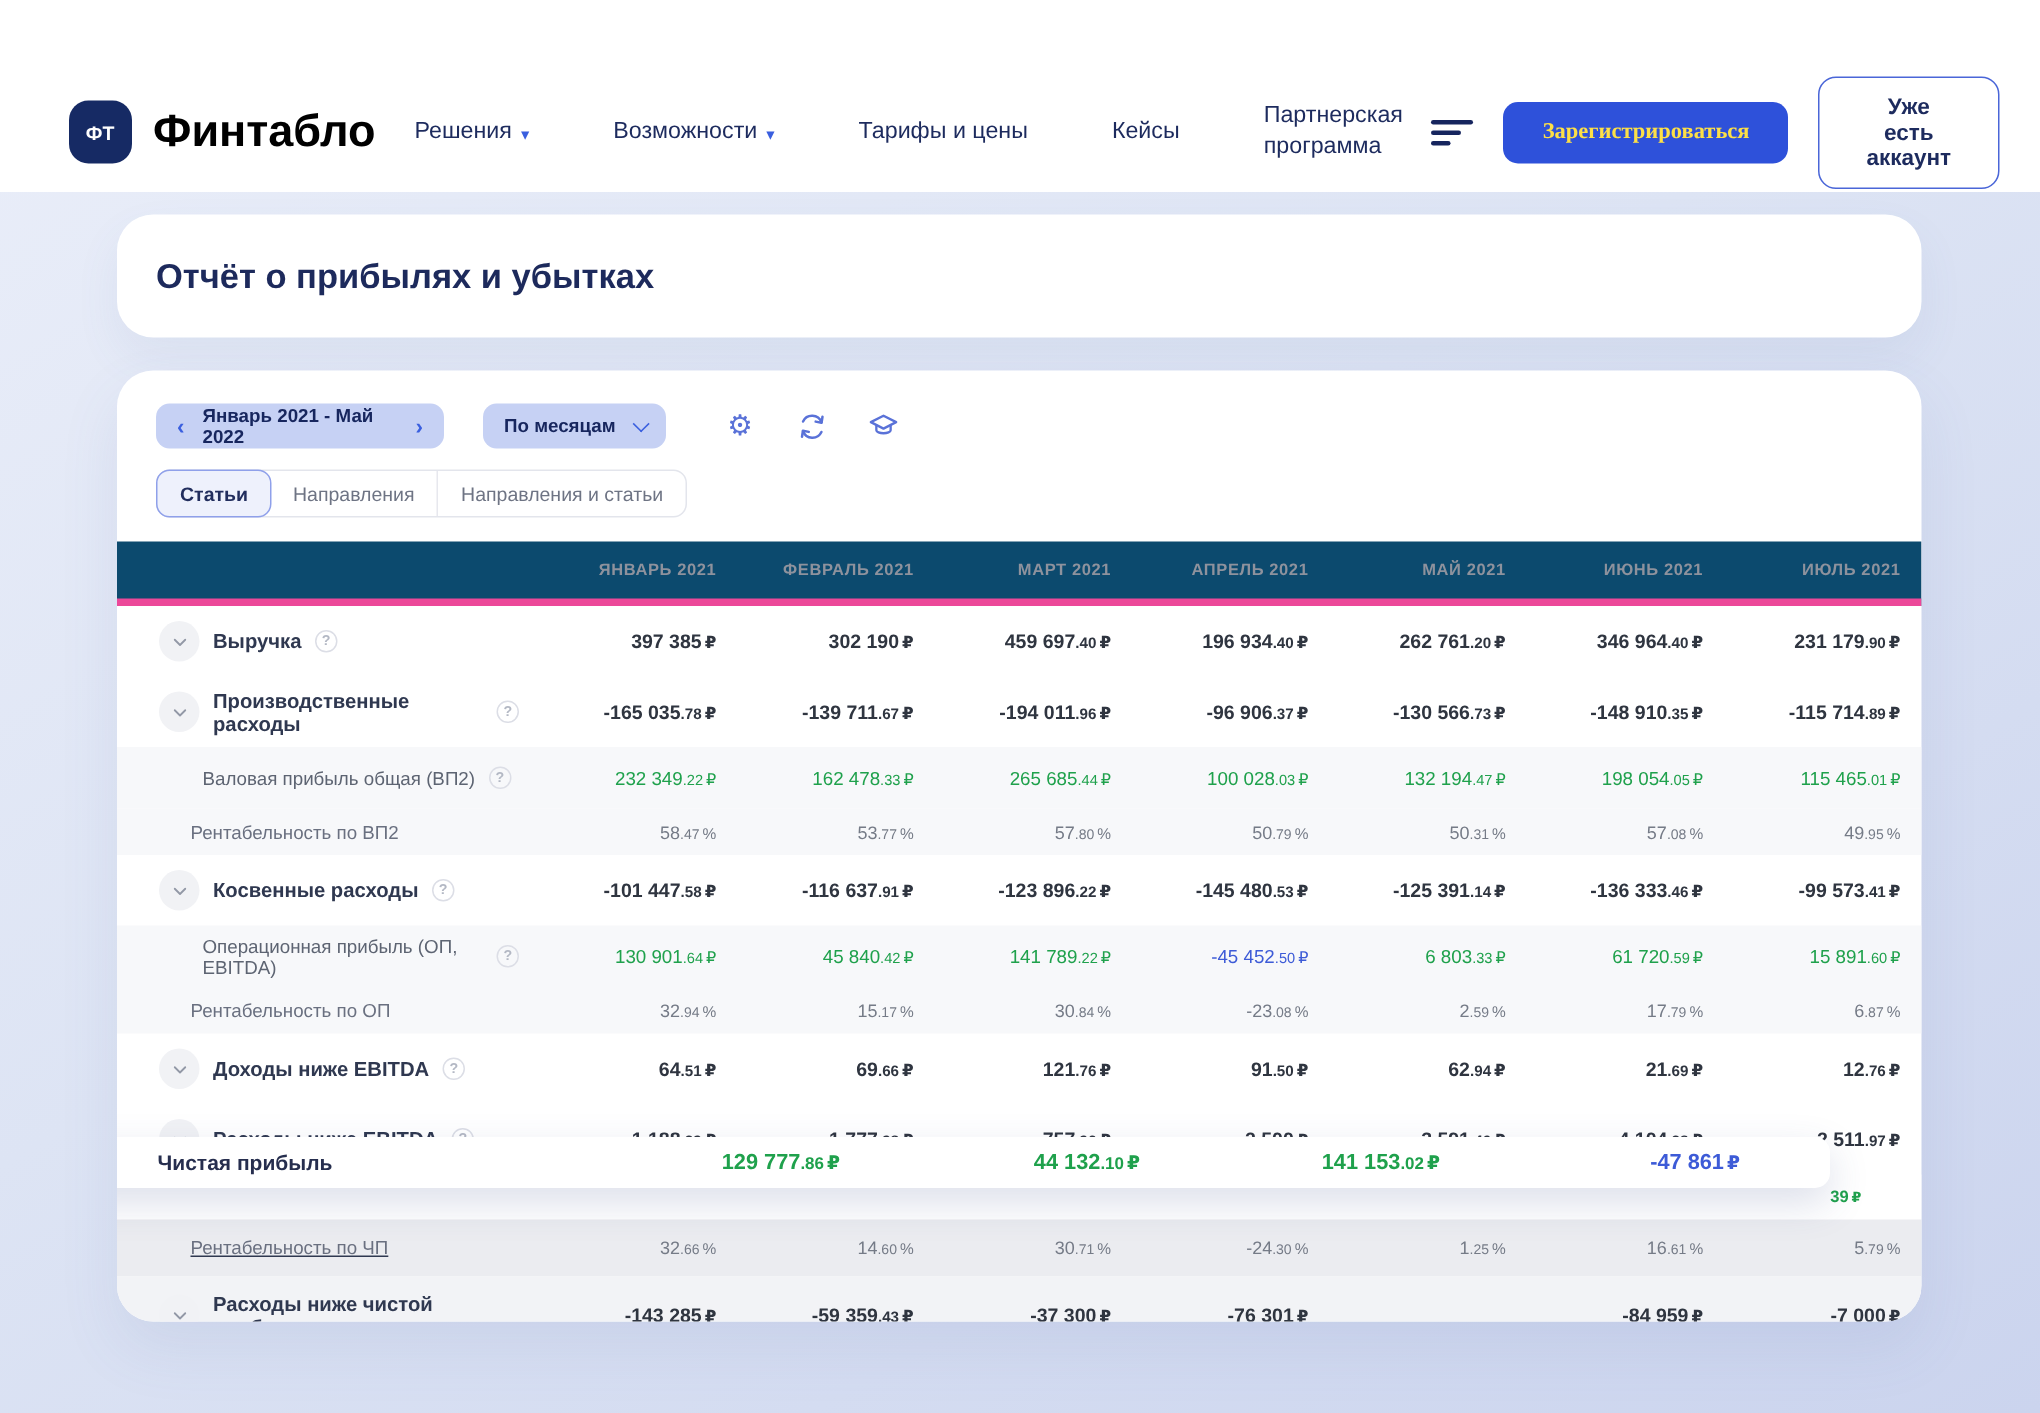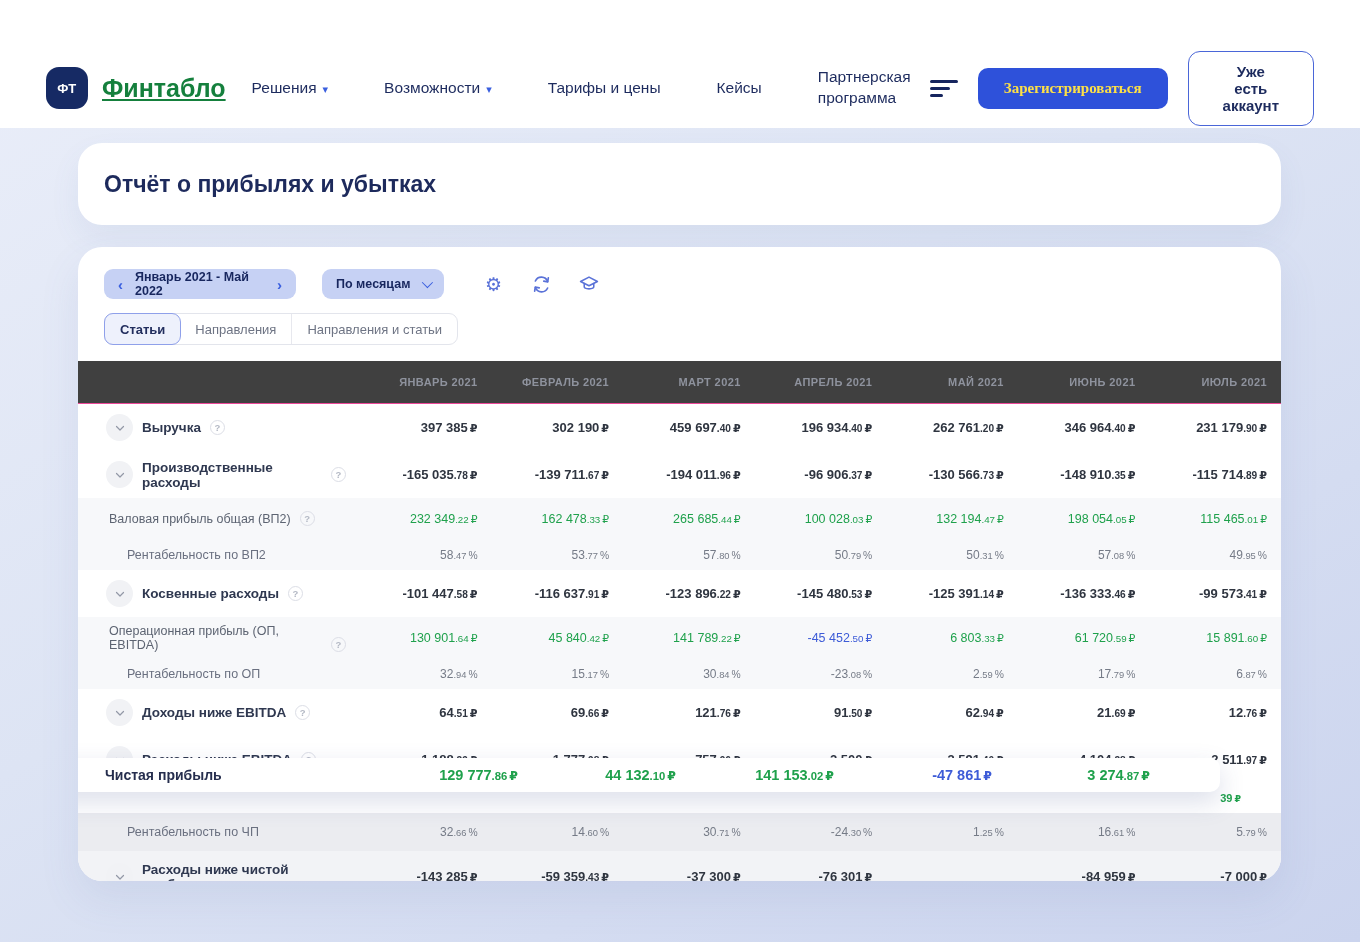--- a/index.html
+++ b/index.html
@@ -8,21 +8,21 @@
     font-family:"Liberation Sans","DejaVu Sans",sans-serif;
     background:linear-gradient(150deg,#eaeef9 0%,#dde4f4 45%,#cbd4ee 100%);
     position:relative; color:#2f3850;
   }
   
   .topbar { position:absolute; left:0; top:0; width:1360px; height:128px;
     background:#ffffff; display:flex; align-items:center; padding:48px 46px 0 46px; }
   .logo-badge { width:42px; height:42px; border-radius:13px; background:#162a64;
     color:#fff; font-weight:800; font-size:13px; letter-spacing:.5px;
     display:flex; align-items:center; justify-content:center; flex:0 0 auto; }
-  .brand { font-size:25px; font-weight:800; color:#15803d; margin-left:14px;text-decoration:underline; }
+  .brand { font-size:30px; font-weight:800; color:#000000; margin-left:14px; }
   .nav { display:flex; align-items:center; margin-left:26px; gap:56px; }
   .nav-item { font-size:15.5px; font-weight:500; color:#1d2b5e; display:flex;
     align-items:center; gap:6px; cursor:pointer; white-space:nowrap; }
   .nav-item.two-line { white-space:normal; width:112px; line-height:1.35; }
   .nav-chev { color:#3a5fdf; font-size:11px; transform:translateY(1px); }
   .right-group { margin-left:auto; display:flex; align-items:center; gap:20px; }
   .burger { display:flex; flex-direction:column; gap:4px; width:30px; cursor:pointer; }
   .burger i { display:block; height:3px; border-radius:2px; background:#16255e; }
   .burger i:nth-child(1){width:28px;} .burger i:nth-child(2){width:20px;} .burger i:nth-child(3){width:13px;}
   .btn-primary { background:#2e51da; color:#fde047; border:none; border-radius:10px;
@@ -60,56 +60,56 @@
   .tab.active { border:1px solid #8fa0ea; border-radius:9px; margin:-1px;
     background:#eef1fc; color:#222e5e; font-weight:600; }
   .tab.active + .tab { border-left:none; }
   
   .table { margin-top:16px; }
   .trow { display:grid; grid-template-columns:282px repeat(7,1fr); align-items:center; }
   .cell { padding-right:14px; }
   .data-cell { text-align:right; font-size:13px; }
   .trow .data-cell:first-of-type { border-left:1px solid #ededf2; height:100%;
     display:flex; align-items:center; justify-content:flex-end; }
-  .months { height:43px; background:#404040; border-bottom:1px solid #ec4899; }
+  .months { height:43px; background:#0c4a6e; border-bottom:5px solid #ec4899; }
   .month-cell { font-size:11px; font-weight:600; letter-spacing:.4px; color:#8e929d; }
   .label-cell { display:flex; align-items:center; gap:9px; padding-left:28px; }
   .chev-circle { width:27px; height:27px; border-radius:50%; background:#f1f2f5;
     display:flex; align-items:center; justify-content:center; cursor:pointer; flex:0 0 auto; }
   .help { width:15px; height:15px; border-radius:50%; border:1px solid #dcdee6;
     color:#b3b8c4; font-size:9.5px; font-weight:700; display:flex; align-items:center;
     justify-content:center; cursor:pointer; flex:0 0 auto; }
   .row-parent { height:47px; }
   .row-parent .label-txt { font-size:13.5px; font-weight:700; color:#2f3850; }
   .row-parent .data-cell { font-weight:700; color:#2f3540; }
   .row-sub { height:41px; background:#f7f8fa; }
-  .row-sub .label-cell { padding-left:31px;align-items:flex-end; }
+  .row-sub .label-cell { padding-left:57px; }
   .row-sub .label-txt { font-size:12.5px; color:#5d6472; }
   .row-sub .data-cell { font-size:12.5px; font-weight:500; }
   .row-percent { height:31px; background:#f7f8fa; }
   .row-percent .label-cell { padding-left:49px; }
   .row-percent .label-txt { font-size:12.5px; color:#6a7080; }
   .row-percent .data-cell { font-size:12px; color:#757b87; }
   .row-netbase { height:30px; background:#fff; }
   .row-netbase .data-cell { font-size:11px; font-weight:600; padding-right:40px; }
   .row-dimpercent { height:38px; background:#ebecf0; }
-  .row-dimpercent .label-cell { padding-left:49px; }
+  .row-dimpercent .label-cell { padding-left:49px;text-decoration:underline; }
   .row-dimpercent .label-txt { font-size:12.5px; color:#6a7080; }
   .row-dimpercent .data-cell { font-size:12px; color:#757b87; }
   .row-dimparent { height:51px; background:#f2f3f6; }
   .row-dimparent .label-txt { font-size:13.5px; font-weight:700; color:#2f3850; }
   .row-dimparent .data-cell { font-weight:700; color:#2f3540; }
   .vdec { font-size:.78em; } .vcur { font-size:.86em; margin-left:2px; }
   .c-green { color:#1fa14c !important; }
   .c-blue { color:#3d5bd7 !important; }
   
   .sticky-row { position:absolute; left:-30px; top:511px; width:1172px; height:34px;
     background:#fff; border-radius:10px; box-shadow:0 10px 26px rgba(60,80,140,.18);
     display:grid; grid-template-columns:322px repeat(5,158px); align-items:center;
-    overflow:hidden; z-index:5; }
+    overflow:hidden; z-index:5;gap:42px; }
   .sticky-label { font-size:14px; font-weight:700; color:#262e4e; padding-left:57px; }
   .sticky-val { text-align:right; font-size:14.5px; font-weight:700; padding-right:10px; }
   svg.ic { display:block; }
 </style>
 </head>
 <body>
 
 <div class="topbar">
   <div class="logo-badge">ФТ</div>
   <div class="brand">Финтабло</div>

